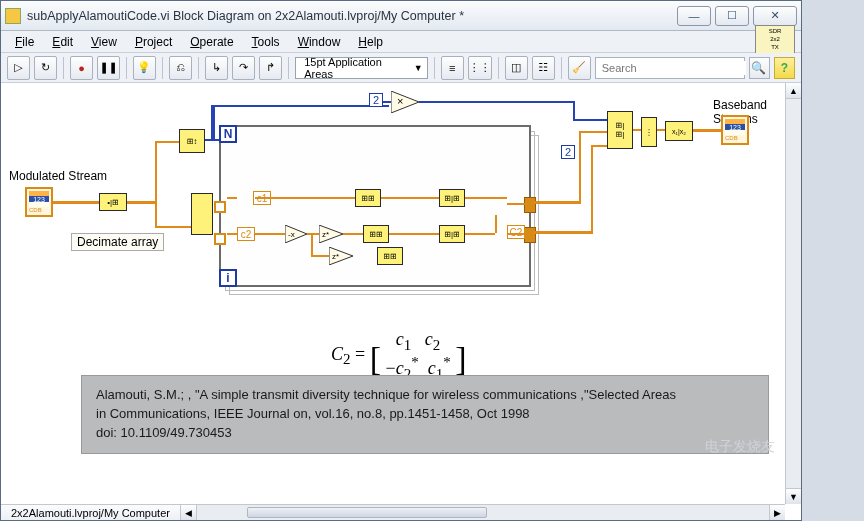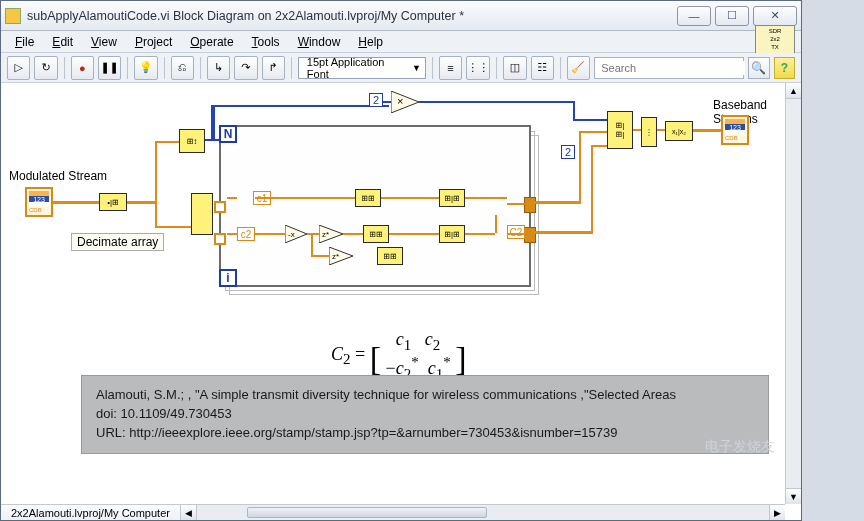--- a/index.html
+++ b/index.html
@@ -121,21 +121,21 @@
         <span>↳</span>
       </div>
     <div class="tb-btn">
         <span>↷</span>
       </div>
     <div class="tb-btn">
         <span>↱</span>
       </div>
     <div class="tb-sep"></div>
     <div class="font-combo">
-      <span>15pt Application Font</span>
+      <span>15pt Application Areas</span>
       <span class="caret">▼</span>
     </div>
     <div class="tb-sep"></div>
     <div class="tb-btn">
         <span>≡</span>
       </div>
     <div class="tb-btn">
         <span>⋮⋮</span>
       </div>
     <div class="tb-sep"></div>
@@ -288,22 +288,22 @@
         <span style="font-size:34px;vertical-align:-10px;">[</span>
         <span style="display:inline-block;vertical-align:middle;">
           <span style="display:block;text-align:center;"><i>c</i><sub>1</sub>&nbsp;&nbsp;&nbsp;<i>c</i><sub>2</sub></span>
           <span style="display:block;text-align:left;">−<i>c</i><sub>2</sub><sup>*</sup>&nbsp;&nbsp;<i>c</i><sub>1</sub><sup>*</sup></span>
         </span>
         <span style="font-size:34px;vertical-align:-10px;">]</span>
       </div>
 
       <div class="citation-box" style="left:80px;top:292px;width:688px;">
         <div>Alamouti, S.M.; , "A simple transmit diversity technique for wireless communications ,"Selected Areas</div>
+        <div>in Communications, IEEE Journal on, vol.16, no.8, pp.1451-1458, Oct 1998</div>
         <div>doi: 10.1109/49.730453</div>
-        <div>URL: http://ieeexplore.ieee.org/stamp/stamp.jsp?tp=&amp;arnumber=730453&amp;isnumber=15739</div>
       </div>
 
       <div class="watermark">电子发烧友</div>
     </div>
 
     <div class="vscroll">
       <div class="arrow">▲</div>
       <div class="arrow bottom">▼</div>
     </div>
     <div class="hscroll">

